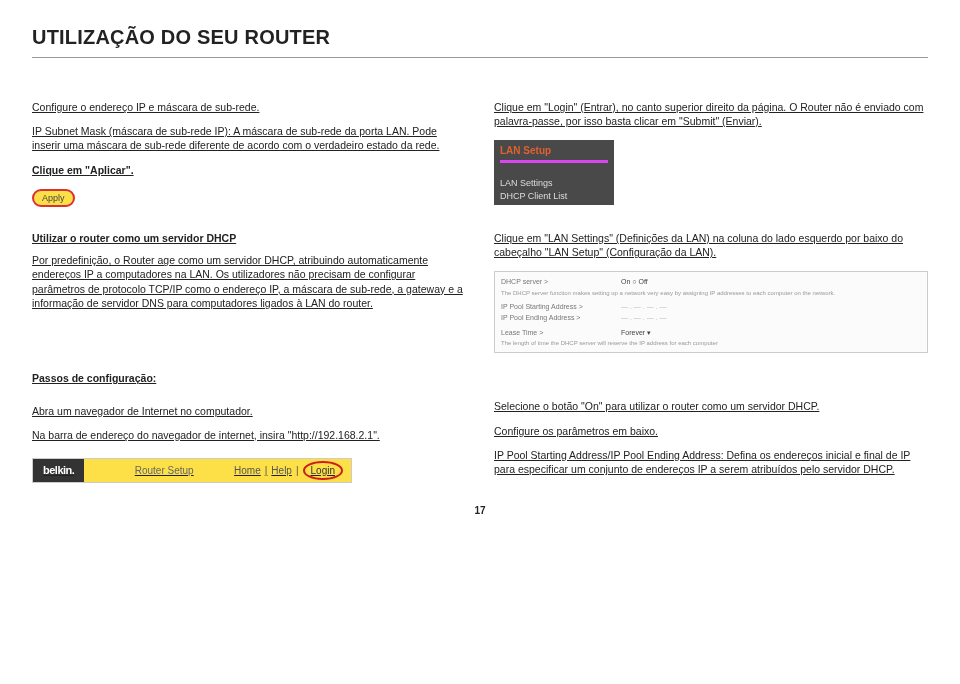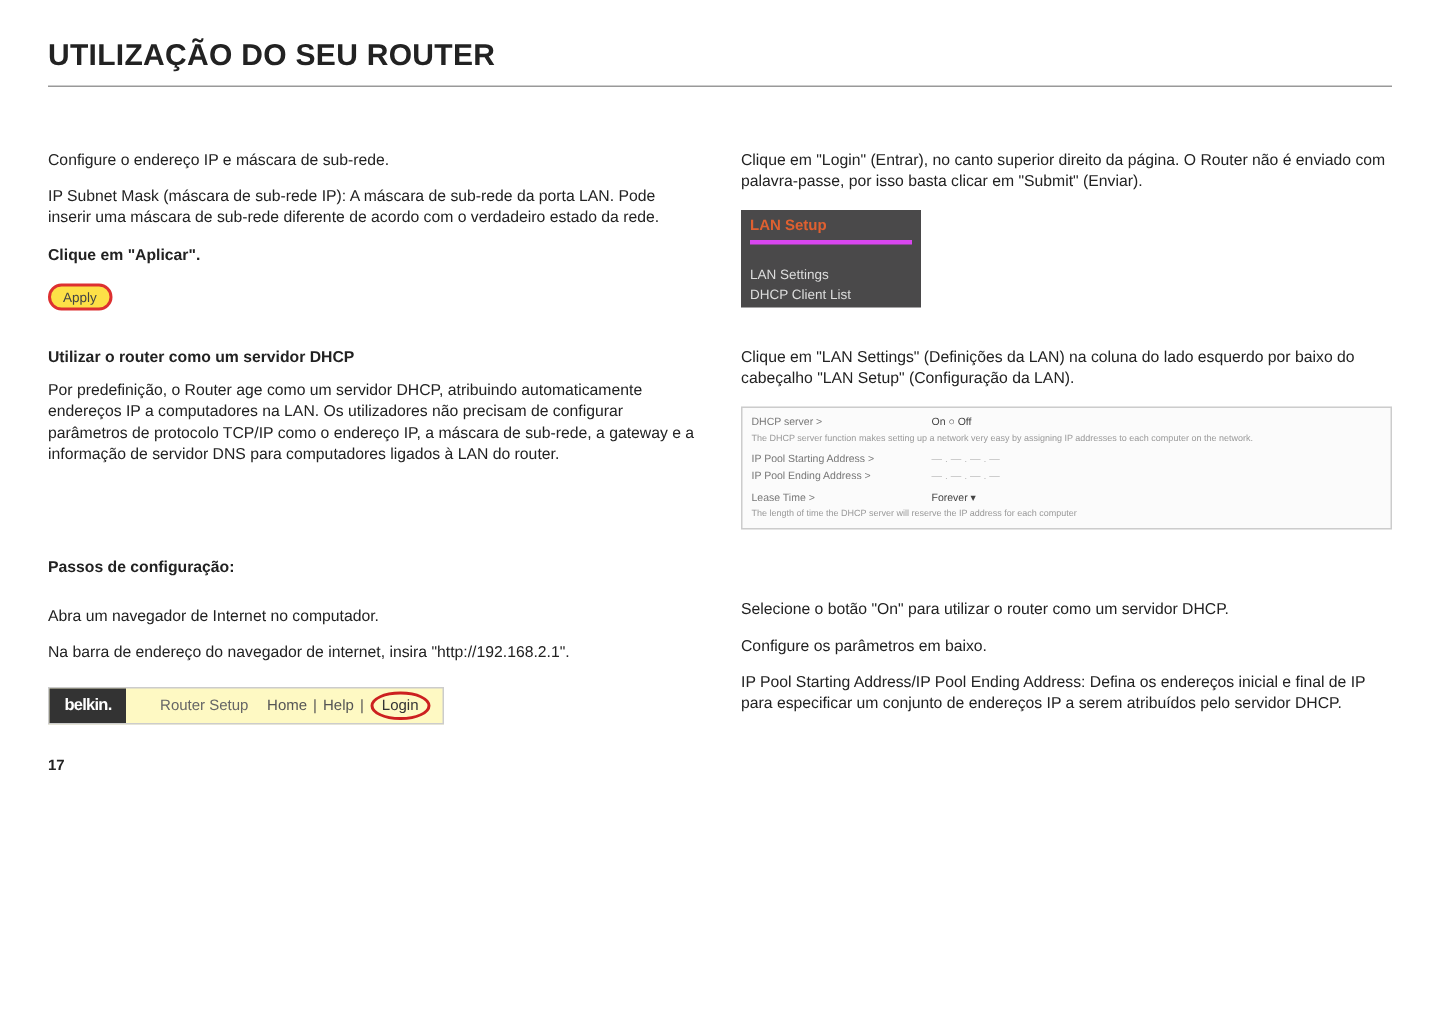--- a/index.html
+++ b/index.html
@@ -25,20 +25,21 @@
     }
     .hr {
       border: none;
       border-top: 1px solid #999;
       margin-bottom: 42px;
     }
     .cols {
       display: flex;
       gap: 28px;
       margin-bottom: 18px;
+      text-decoration: underline;
     }
     .col {
       flex: 1;
     }
     .para {
       margin-bottom: 10px;
     }
     .bold {
       font-weight: bold;
     }
@@ -76,24 +77,24 @@
       color: #444;
       padding: 4px 6px;
       line-height: 1.6;
       margin-top: 2px;
     }
     .dhcp-row { display: flex; gap: 30px; }
     .dhcp-label { color:#777; min-width: 90px;}
     .belkin-bar {
       display: flex;
       border: 1px solid #ccc;
-      background: #fef9c3;
+      background: #fde047;
       align-items: center;
       font-size: 10px;
-      width: 264px;
+      width: 320px;
       margin-top: 16px;
     }
     .belkin-logo {
       background: #333;
       color: #fff;
       font-weight: bold;
       padding: 4px 10px;
       font-size: 11px;
       letter-spacing: -0.5px;
     }
@@ -120,21 +121,21 @@
       border: 2px solid #dd3030;
       border-radius: 12px;
       padding: 1px 8px;
       display: inline-block;
       font-size: 9px;
       color: #444;
       background: #fde047;
       margin-top: 2px;
     }
     .page-num {
-      text-align: left;
+      text-align: center;
       font-size: 10px;
       font-weight: bold;
     }
   </style>
 </head>
 <body>
 
 <div class="page-title">UTILIZAÇÃO DO SEU ROUTER</div>
 <hr class="hr">
 

